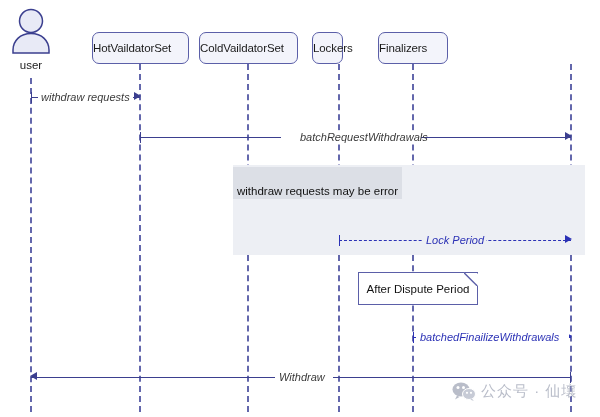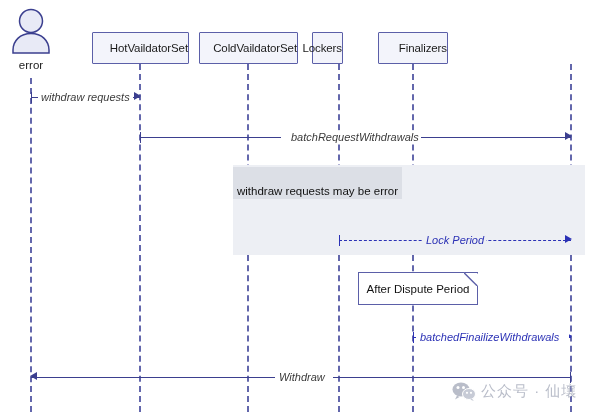--- a/index.html
+++ b/index.html
@@ -15,24 +15,24 @@
     font-family: "Liberation Sans", sans-serif;
     overflow: hidden;
   }
 
   
   .participant {
     position: absolute;
     box-sizing: border-box;
     background: #f3f4fb;
     border: 1.4px solid #5b5fa8;
-    border-radius: 1px;
+    border-radius: 7px;
     display: flex;
     align-items: center;
-    justify-content: flex-end;
+    justify-content: flex-start;
     color: #1b1b1b;
     font-size: 11.5px;
     letter-spacing: -0.1px;
     white-space: nowrap;
     height: 32px;
   }
 
   
   .actor-wrap {
     position: absolute;
@@ -180,21 +180,21 @@
   <div class="lifeline" style="left:570px; top:64px;  height:348px;"></div>
 
   <div class="fragment" style="left:233px; top:165px; width:352px; height:90px;"></div>
   <div class="fragment-label" style="left:233px; top:167px;">withdraw requests may be error</div>
 
   <div class="actor-wrap" style="left:1px; top:8px;">
     <svg class="actor-glyph" width="44" height="50" viewBox="0 0 44 50">
       <circle cx="22" cy="13" r="11.5" fill="#e8eaf6" stroke="#3b3f8f" stroke-width="1.5"></circle>
       <path d="M22 25.5 C11 25.5 4 33 4 42 L4 45 L40 45 L40 42 C40 33 33 25.5 22 25.5 Z" fill="#e8eaf6" stroke="#3b3f8f" stroke-width="1.5"></path>
     </svg>
-    <div class="actor-label">error</div>
+    <div class="actor-label">user</div>
   </div>
 
   <div class="participant" style="left:92px; top:32px; width:97px;">
     <span>HotVaildatorSet</span>
   </div>
 
   <div class="participant" style="left:199px; top:32px; width:99px;">
     <span>ColdVaildatorSet</span>
   </div>
 
@@ -213,21 +213,21 @@
     <div class="arrow-right"></div>
     <div class="label-mask" style="left:7px; width:95px; background:#ffffff;"></div>
     <div class="label solid-lbl" style="left:8px;">withdraw requests</div>
   </div>
 
   <div class="msg" style="left:140px; top:129px; width:431px;">
     <div class="line"></div>
     <div class="cap-start"></div>
     <div class="arrow-right"></div>
     <div class="label-mask" style="left:141px; width:140px; background:#ffffff;"></div>
-    <div class="label solid-lbl" style="left:149px;">batchRequestWithdrawals</div>
+    <div class="label solid-lbl" style="left:158px;">batchRequestWithdrawals</div>
   </div>
 
 
   <div class="msg dashed" style="left:339px; top:232px; width:232px;">
     <div class="line"></div>
     <div class="cap-start"></div>
     <div class="arrow-right"></div>
     <div class="label-mask" style="left:83px; width:64px; background:#edeff4;"></div>
     <div class="label dash-lbl" style="left:85px;">Lock Period</div>
   </div>

